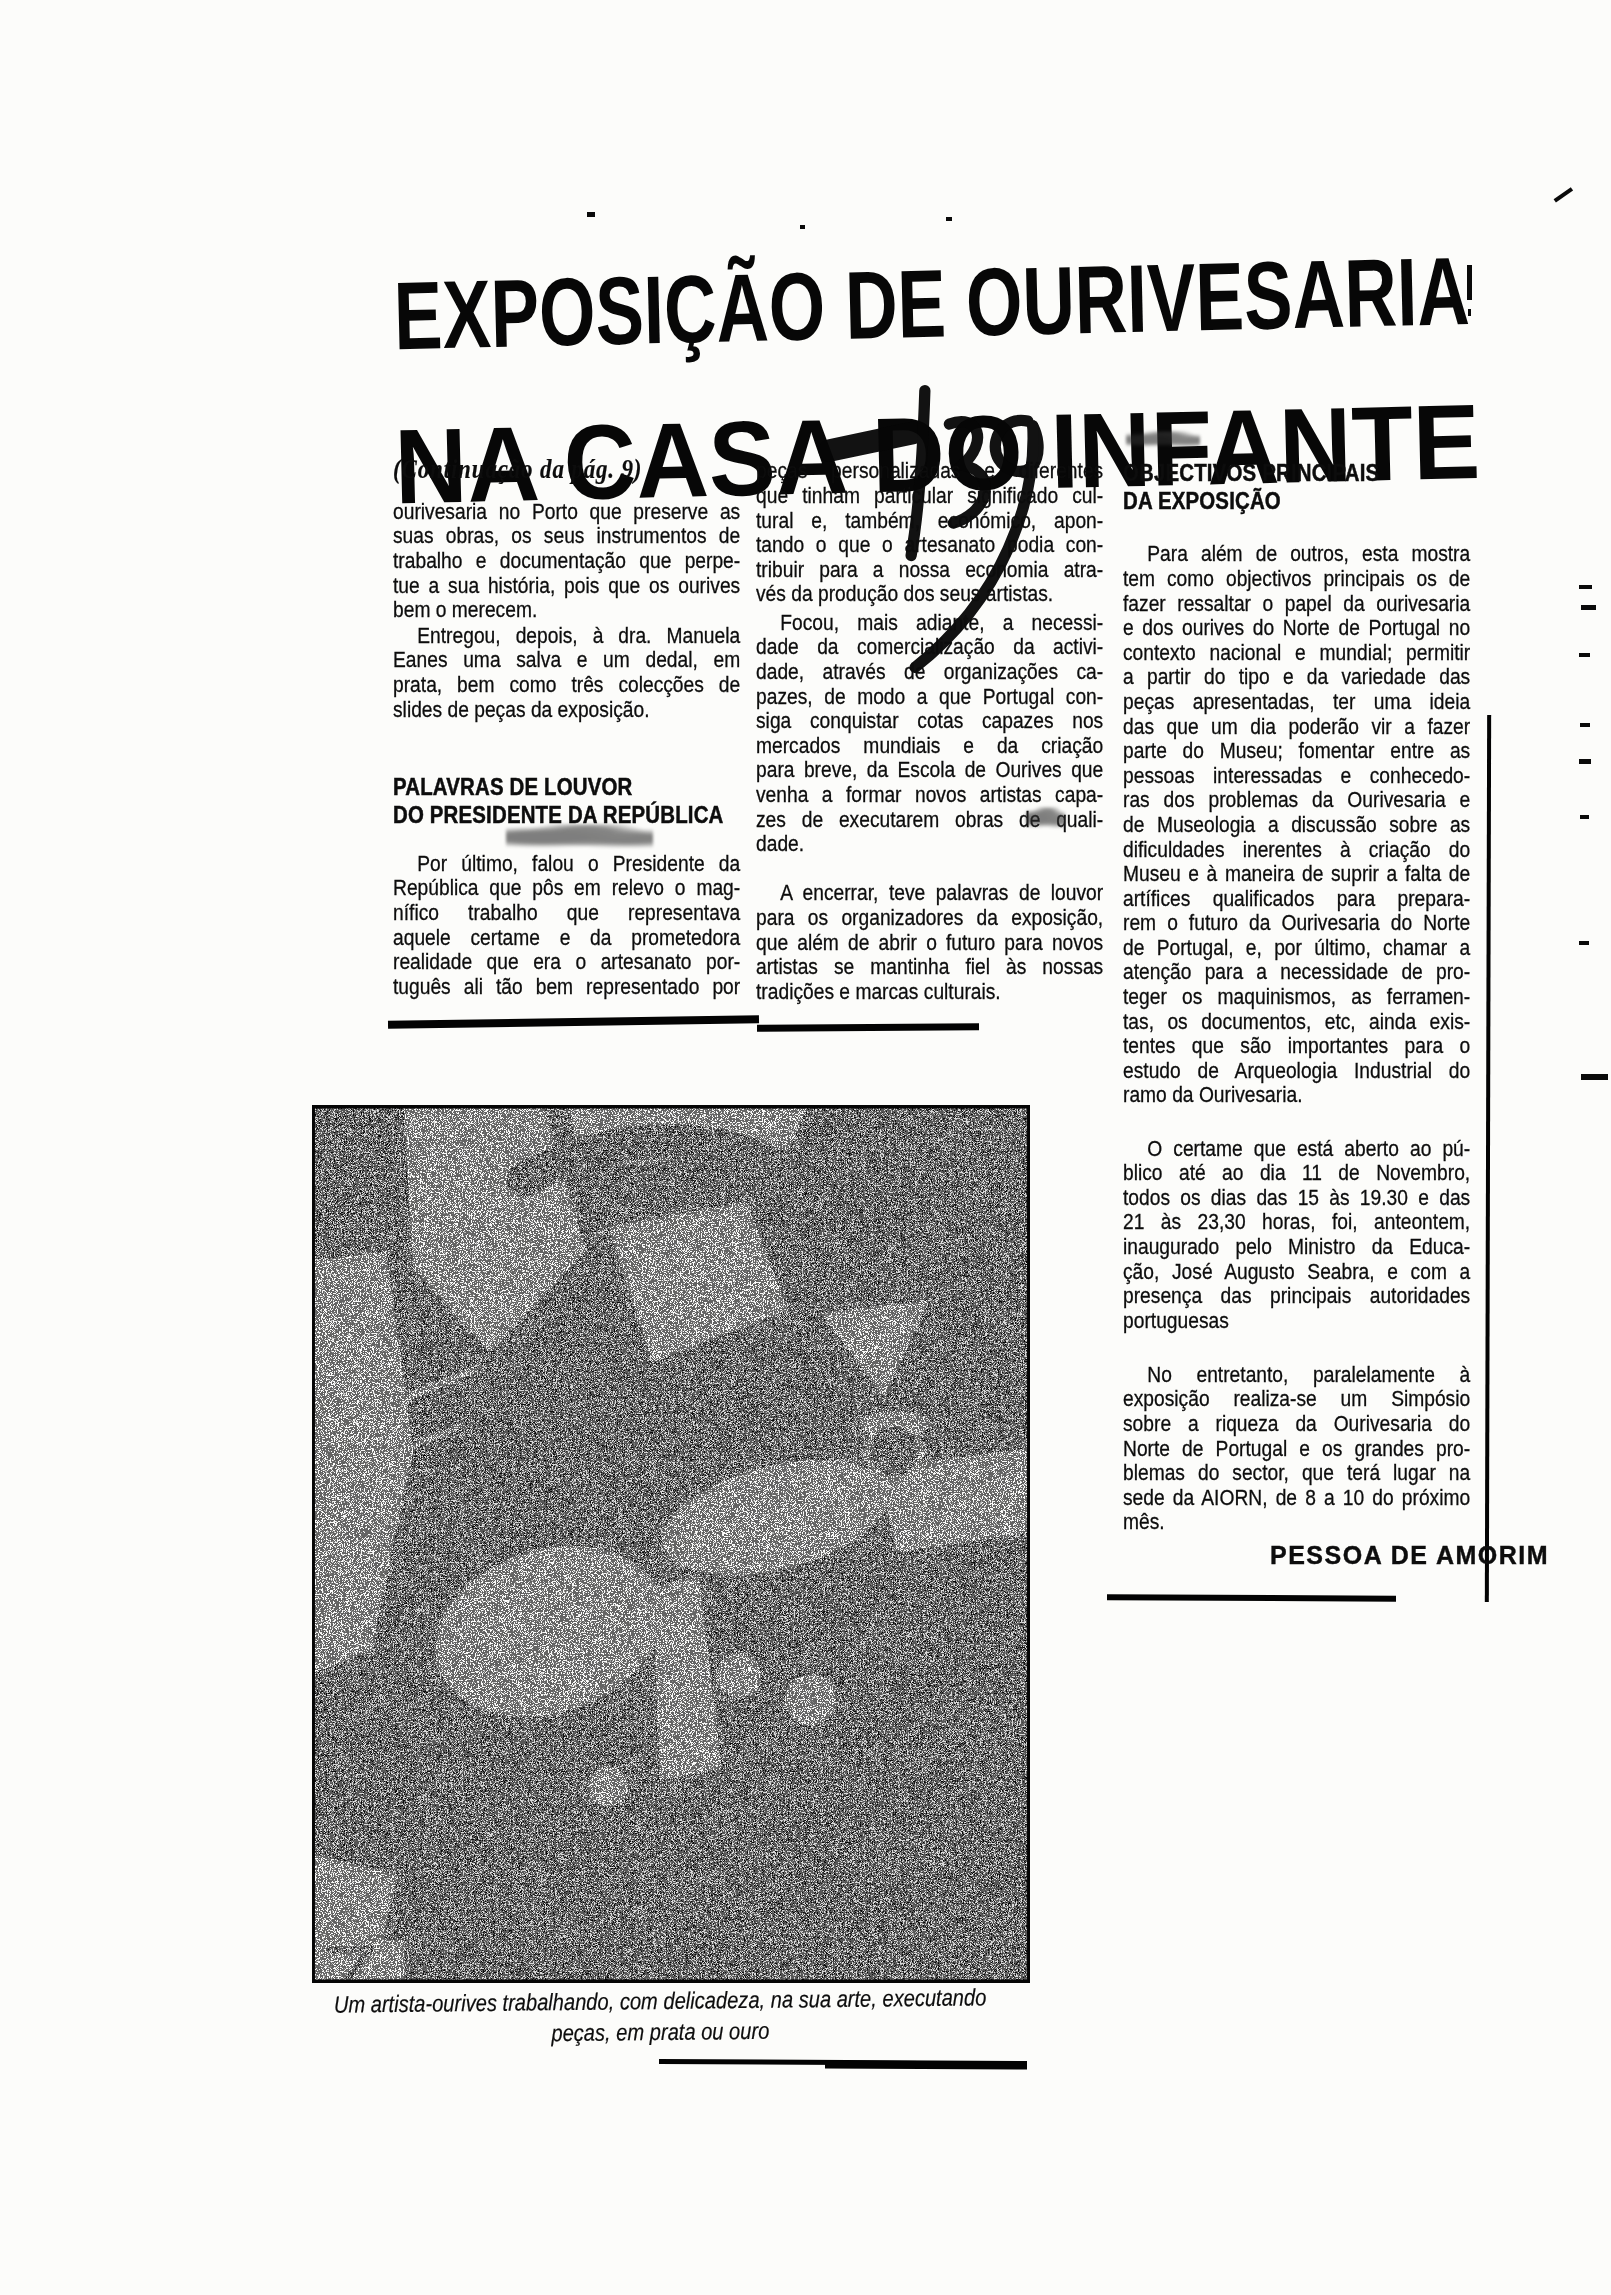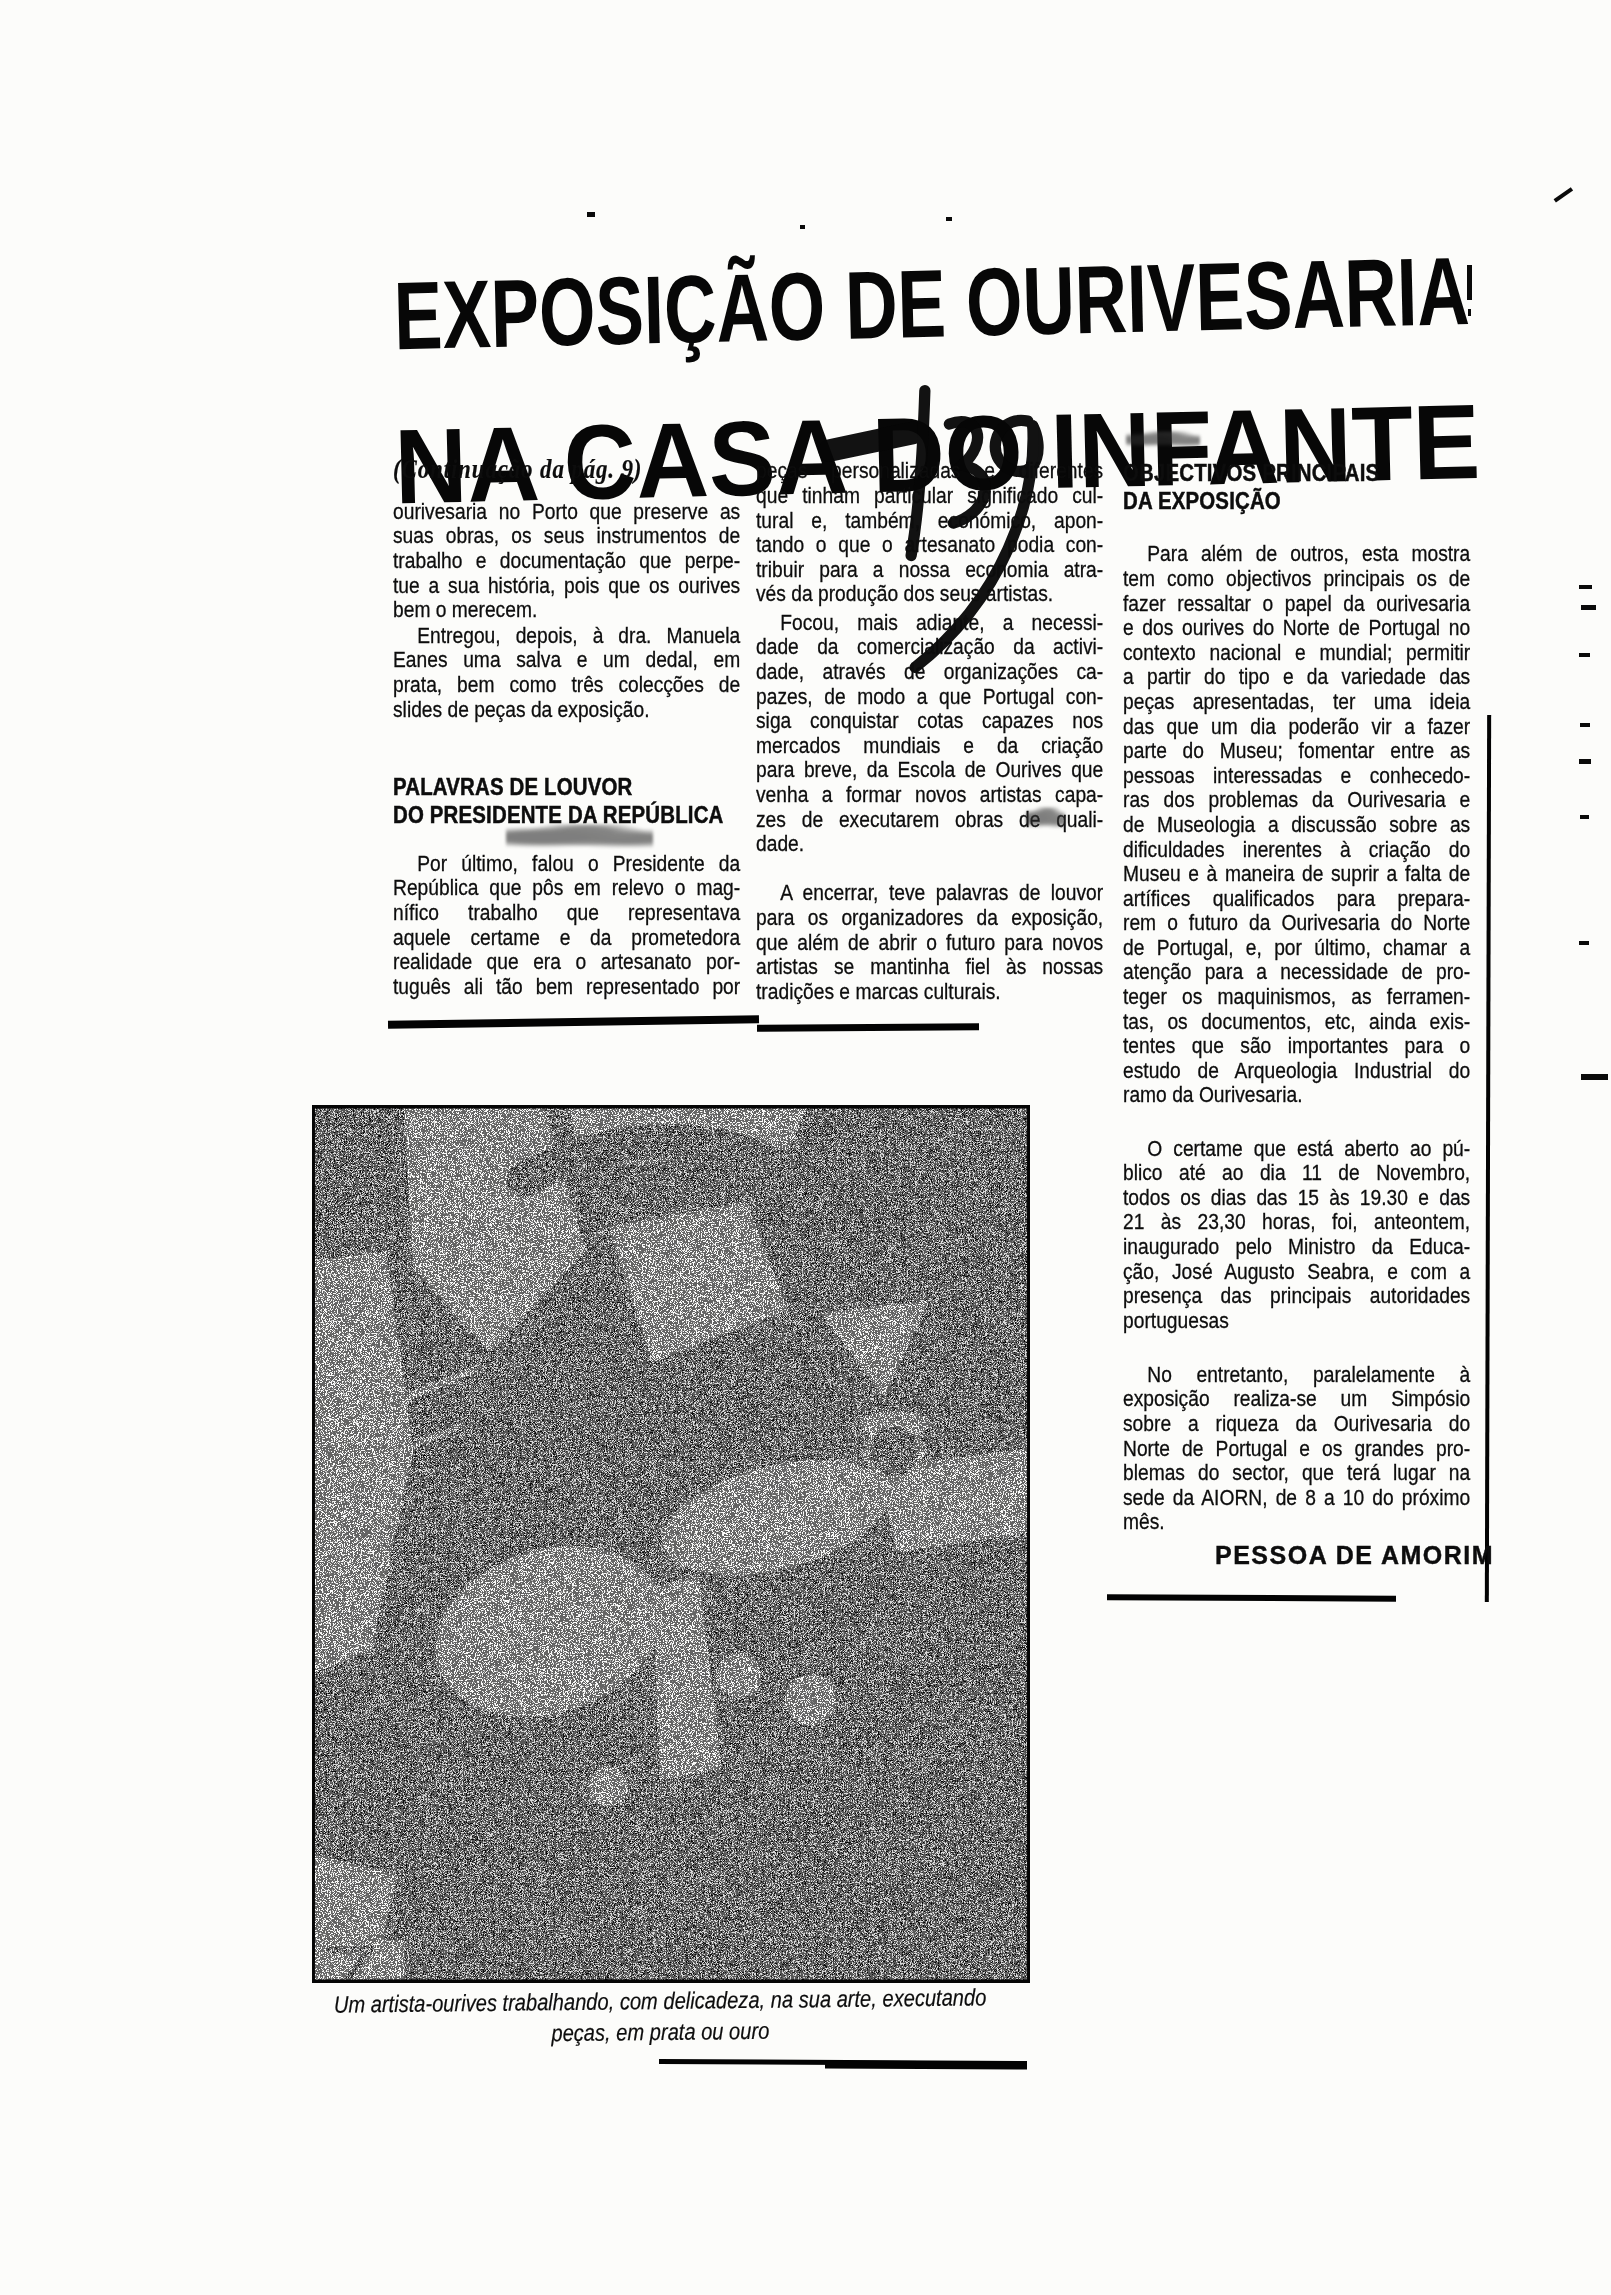--- a/index.html
+++ b/index.html
@@ -35,21 +35,21 @@
       radial-gradient(ellipse at 55% 35%, #3a3a3a 0 22%, transparent 52%),
       radial-gradient(ellipse at 82% 60%, #303030 0 20%, transparent 50%);
   }
   .caption{
     position:absolute;left:303px;top:1990px;width:838px;
     transform:scaleX(0.852) rotate(-0.55deg);transform-origin:0 0;
     font-style:italic;font-size:23.6px;line-height:30.5px;text-align:center;
     -webkit-text-stroke:0.2px #101010;
   }
   .signature{
-    position:absolute;left:1215px;top:1541px;font-weight:700;font-size:25px;
+    position:absolute;left:1270px;top:1541px;font-weight:700;font-size:25px;
     letter-spacing:1.5px;-webkit-text-stroke:0.4px #0d0d0d;
   }
   svg text{font-family:"Liberation Sans",sans-serif;}
 </style>
 </head>
 <body>
 
 <div id="page">
 
   <svg style="position:absolute;left:372px;top:214px;" width="1189" height="334" viewBox="0 0 2420 680">

